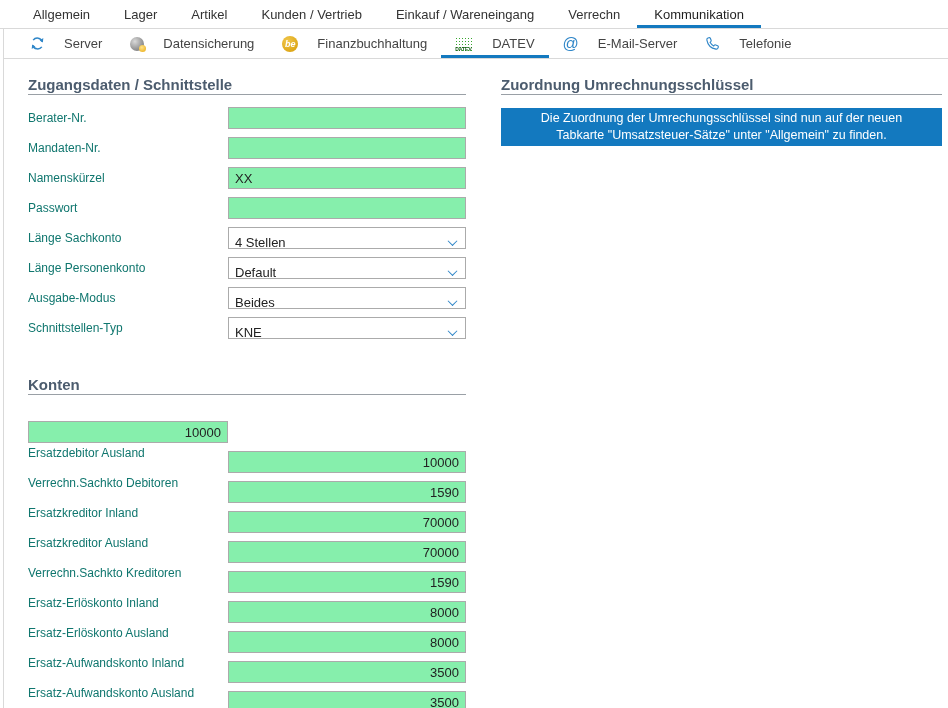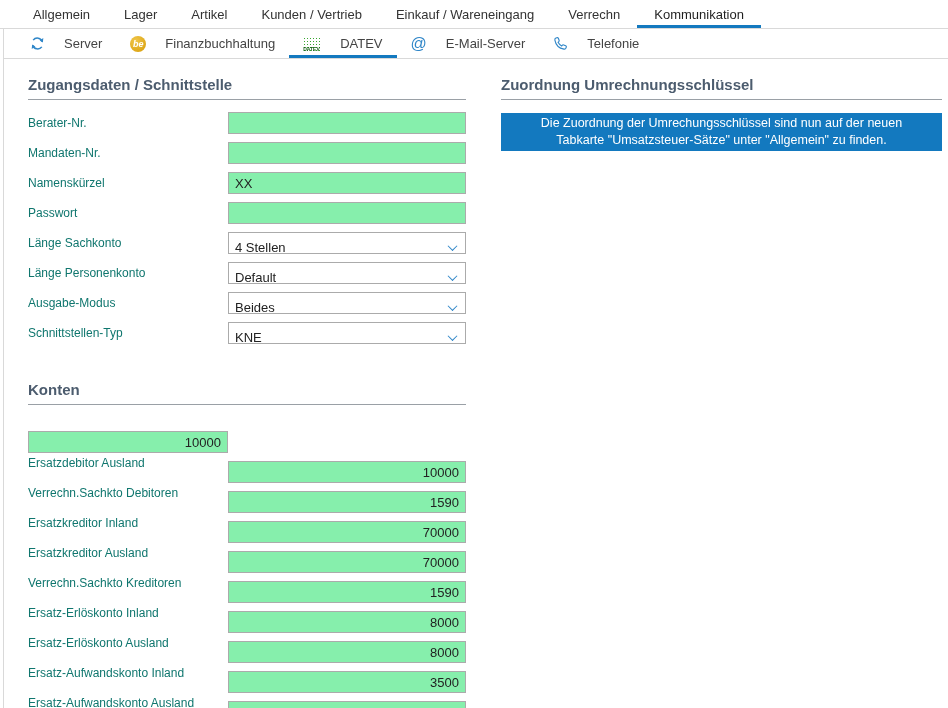--- a/index.html
+++ b/index.html
@@ -36,21 +36,21 @@
   .icon-datev b { position:absolute; left:0; bottom:-1px; font-size:5px; line-height:5px;
     color:#145c14; font-weight:bold; letter-spacing:0; }
   .icon-at { color:#2f86c8; font-size:16px; line-height:16px; }
 
   
   .content { position:relative; height:648px; }
   .col-left  { position:absolute; left:24px; top:16px; width:438px; }
   .col-right { position:absolute; left:497px; top:16px; width:441px; }
 
   .section-title { font-size:15px; font-weight:bold; color:#4c5c6e; line-height:19px;
-    padding-bottom:5px; border-bottom:1px solid #9aa0a6; margin-bottom:8px; }
+    border-bottom:1px solid #9aa0a6; margin-bottom:8px; }
   .sec2 { margin-top:32px; }
 
   .frow { height:30px; display:grid; grid-template-columns:200px 1fr; align-items:center; }
   .flabel { font-size:12px; color:#0f766e; }
   .tinput { width:100%; height:22px; border:1px solid #ababab; background:#86efac;
     font-family:inherit; font-size:13px; color:#222; padding:0 6px; outline:none; }
   .tinput.num { text-align:right;margin-top:18px; }
 
   .select { width:100%; height:22px; border:1px solid #ababab; background:#fff;
     display:flex; align-items:center; justify-content:space-between; padding:8px 9px 0 6px;
@@ -82,20 +82,26 @@
         <svg width="15" height="15" viewBox="0 0 16 16">
           <path d="M13.2 6.2 A5.6 5.6 0 0 0 3.4 4.4" fill="none" stroke="#2f86c8" stroke-width="1.6"></path>
           <path d="M2.8 9.8 A5.6 5.6 0 0 0 12.6 11.6" fill="none" stroke="#2f86c8" stroke-width="1.6"></path>
           <polygon points="14.2,2.2 13.7,7.0 10.3,4.9" fill="#2f86c8"></polygon>
           <polygon points="1.8,13.8 2.3,9.0 5.7,11.1" fill="#2f86c8"></polygon>
         </svg>
       </span>
       <span>Server</span>
     </div>
     <div class="tab2">
+      <span class="icon icon-sphere">
+          <i></i>
+        </span>
+      <span>Datensicherung</span>
+    </div>
+    <div class="tab2">
       <span class="icon icon-be">be</span>
       <span>Finanzbuchhaltung</span>
     </div>
     <div class="tab2 active">
       <span class="icon icon-datev">
           <b>DATEV</b>
         </span>
       <span>DATEV</span>
     </div>
     <div class="tab2">

